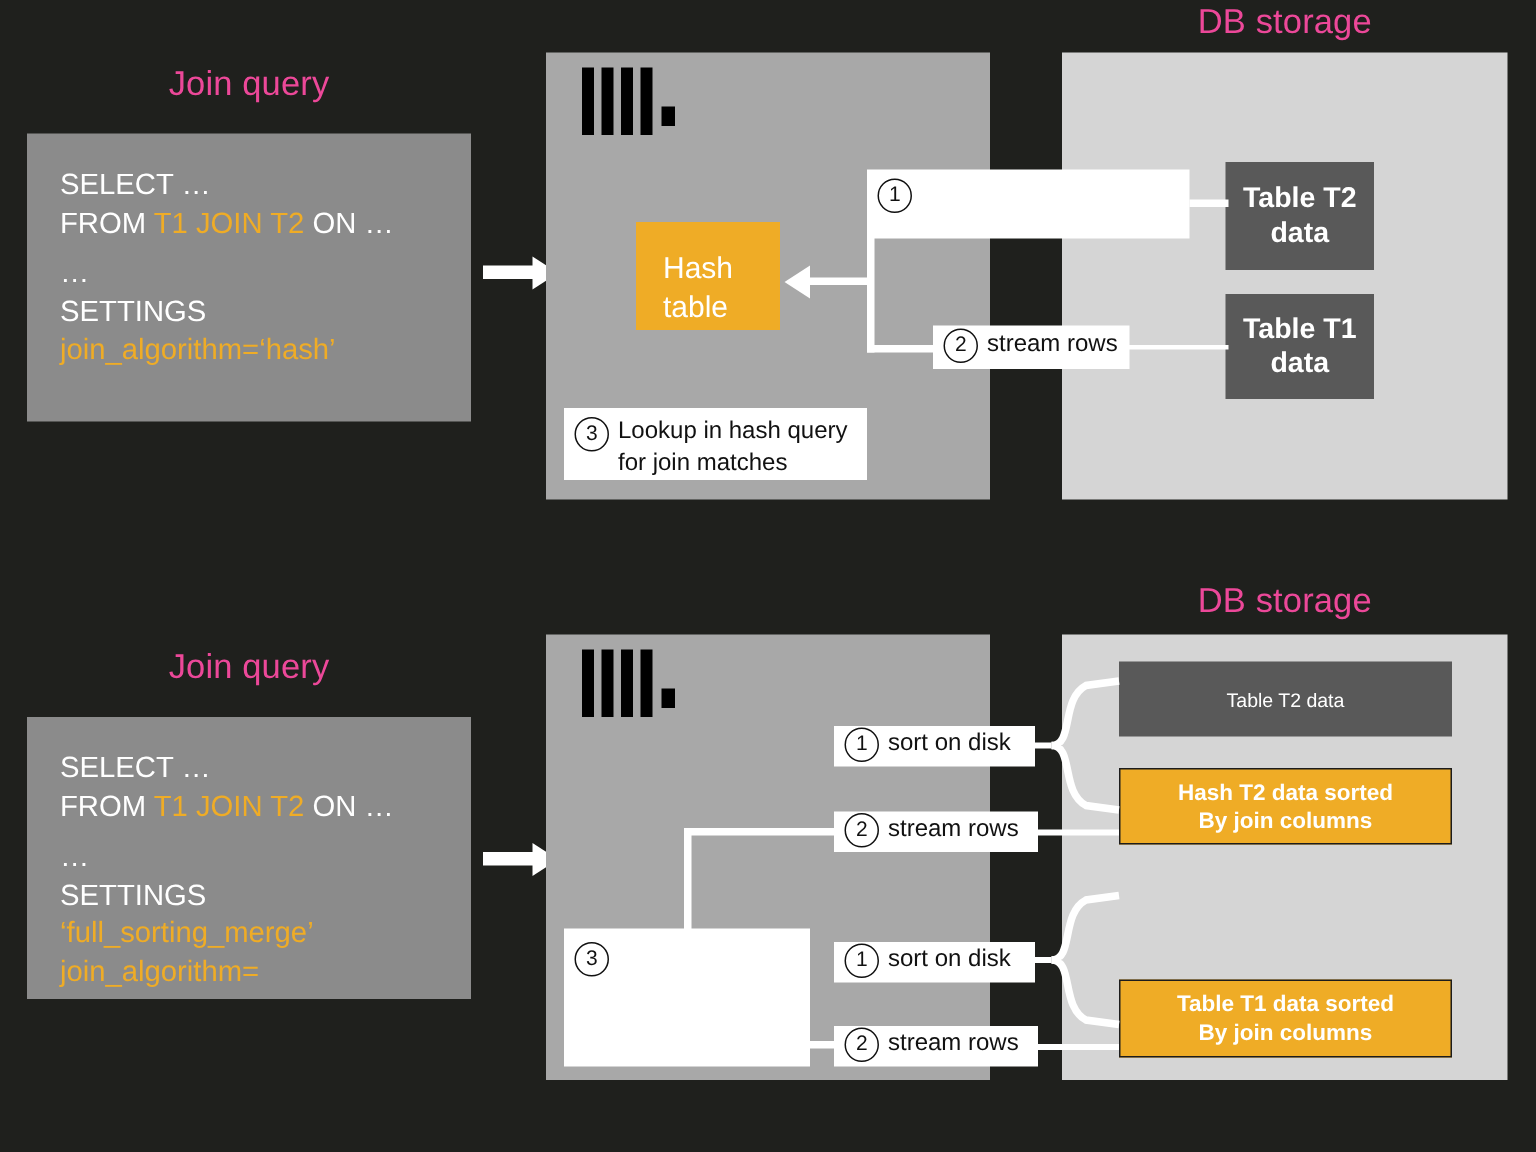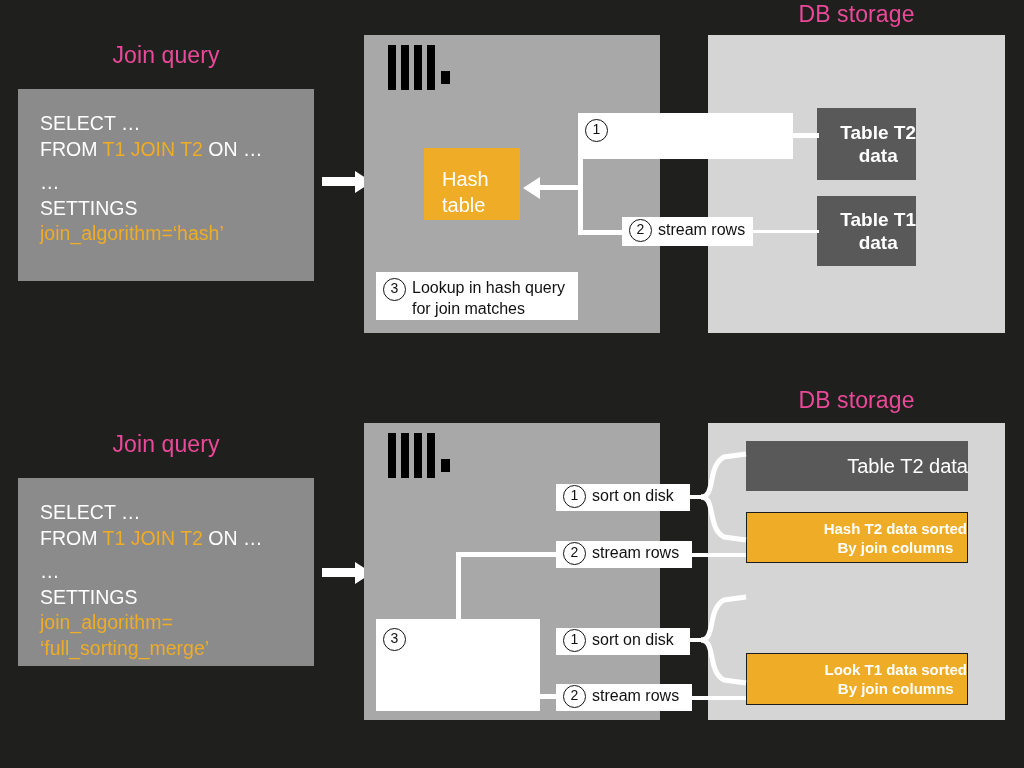--- a/index.html
+++ b/index.html
@@ -62,25 +62,25 @@
 
   
   .table-chip {
     background: #595959;
     color: #ffffff;
     font-size: 19px;
     font-weight: bold;
     line-height: 23px;
     display: flex;
     align-items: center;
-    justify-content: flex-end;
+    justify-content: center;
     text-align: center;
     box-sizing: border-box;
   }
-  .table-chip.wide { font-size: 20px; font-weight: 400; }
+  .table-chip.wide { font-size: 13px; font-weight: 400; }
   .table-chip.sorted {
     background: #efac26;
     border: 1.5px solid #1c1c1c;
     font-size: 15px;
     font-weight: bold;
     line-height: 19px;
   }
 
   
   .hash-block {
@@ -221,22 +221,22 @@
   <div class="abs section-title" style="left:18px; top:431px; width:296px;">Join query</div>
 
   <div class="abs section-title" style="left:708px; top:387px; width:297px;">DB storage</div>
 
   <div class="abs query-box" style="left:18px; top:478px; width:296px; height:188px;">
     <div class="query-line">SELECT …</div>
     <div class="query-line"><span>FROM </span><span class="accent">T1 JOIN T2</span><span> ON …</span></div>
     <div class="query-gap"></div>
     <div class="query-line">…</div>
     <div class="query-line">SETTINGS</div>
+    <div class="query-line accent">‘full_sorting_merge’</div>
     <div class="query-line accent">join_algorithm=</div>
-    <div class="query-line accent">‘full_sorting_merge’</div>
   </div>
 
   <div class="abs wline" style="left:322px; top:568px; width:36px; height:9px;"></div>
   <div class="abs warrow-right" style="left:355px; top:561.5px;"></div>
 
   <div class="abs server-panel" style="left:364px; top:423px; width:296px; height:297px;"></div>
 
   <div class="ch-logo" style="left:388px; top:433px; width:62px; height:45px;">
     <div class="ch-bar" style="left:0px;  width:8px; height:45px;"></div>
     <div class="ch-bar" style="left:13px; width:8px; height:45px;"></div>
@@ -251,21 +251,21 @@
     <div>Table T2 data</div>
   </div>
   <div class="abs table-chip sorted" style="left:746px; top:512px; width:222px; height:51px;">
     <div>
       <div>Hash T2 data sorted</div>
       <div>By join columns</div>
     </div>
   </div>
   <div class="abs table-chip sorted" style="left:746px; top:653px; width:222px; height:52px;">
     <div>
-      <div>Look T1 data sorted</div>
+      <div>Table T1 data sorted</div>
       <div>By join columns</div>
     </div>
   </div>
 
   <svg class="overlay" width="1024" height="768">
 
     <path d="M 690,497 L 701,497" stroke="#ffffff" stroke-width="4" fill="none"></path>
     <path d="M 701,497 C 716,497 707,466 724,457 L 746,454" stroke="#ffffff" stroke-width="5" fill="none"></path>
     <path d="M 701,497 C 716,497 707,528 724,537 L 746,540" stroke="#ffffff" stroke-width="5" fill="none"></path>
 

